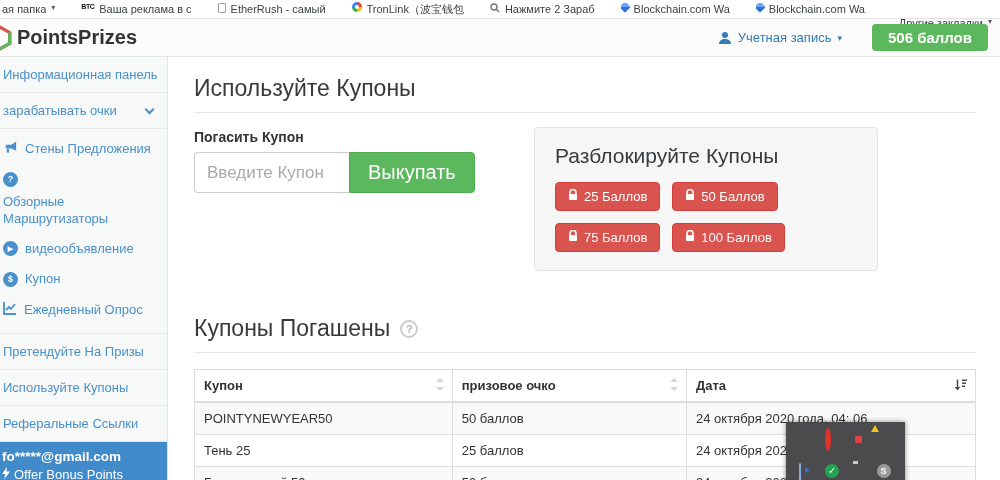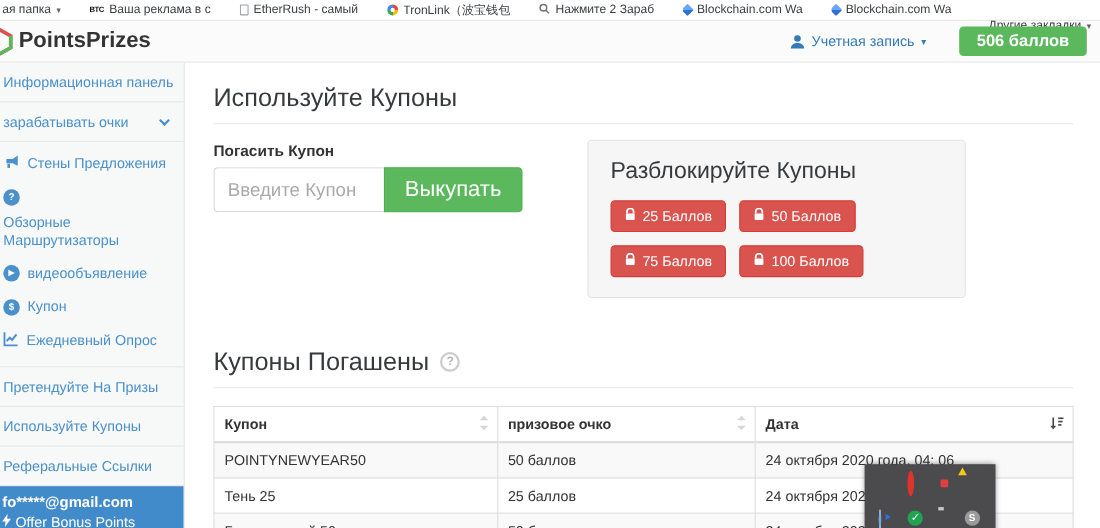--- a/index.html
+++ b/index.html
@@ -8,21 +8,21 @@
     font-family: "Liberation Sans", sans-serif;
     overflow: hidden; position: relative; background:#fff; color:#333;
   }
 
   
   .bookmarks-bar {
     height:19px; background:#fff; border-bottom:1px solid #e4e4e4;
     display:flex; align-items:center; font-size:11px; color:#3c4043;
     padding:0 8px 0 2px; gap:26px; white-space:nowrap;
   }
-  .bm { display:inline-flex; align-items:center; gap:5px; cursor:pointer; overflow:hidden; }
+  .bm { display:inline-flex; align-items:flex-start; gap:5px; cursor:pointer; overflow:hidden; }
   .bm .caret { font-size:8px; color:#5f6368; }
   .bm-label { max-width:105px; overflow:hidden; text-overflow:clip; }
   .bm-other { margin-left:auto;margin-top:28px; }
   .ic-btc { font-size:7px; font-weight:bold; color:#111; letter-spacing:-0.5px; }
   .ic-page { width:8px; height:10px; border:1px solid #9aa0a6; border-radius:1px; background:#fff; }
   .ic-tron { width:10px; height:10px; border-radius:50%;
     background: conic-gradient(#ea4335 0 25%, #fbbc05 25% 50%, #34a853 50% 75%, #4285f4 75% 100%);
     position:relative; }
   .ic-tron::after{ content:""; position:absolute; inset:3px; background:#fff; border-radius:50%; }
   .ic-cube { width:8px; height:8px; transform:rotate(45deg);

